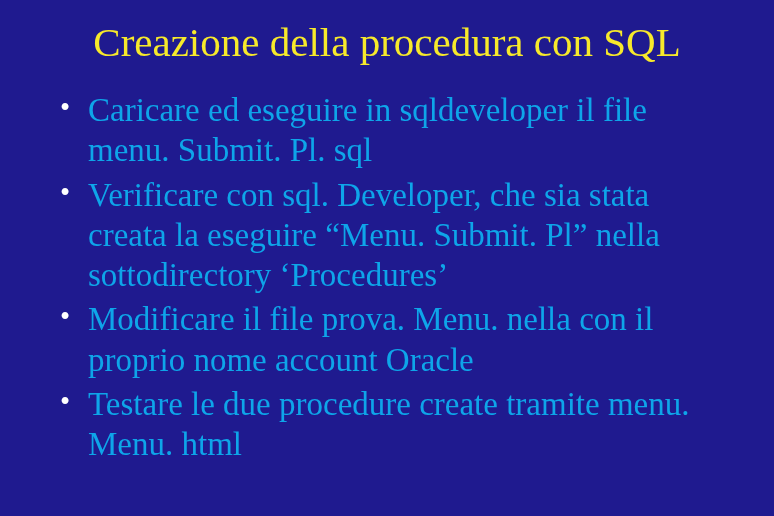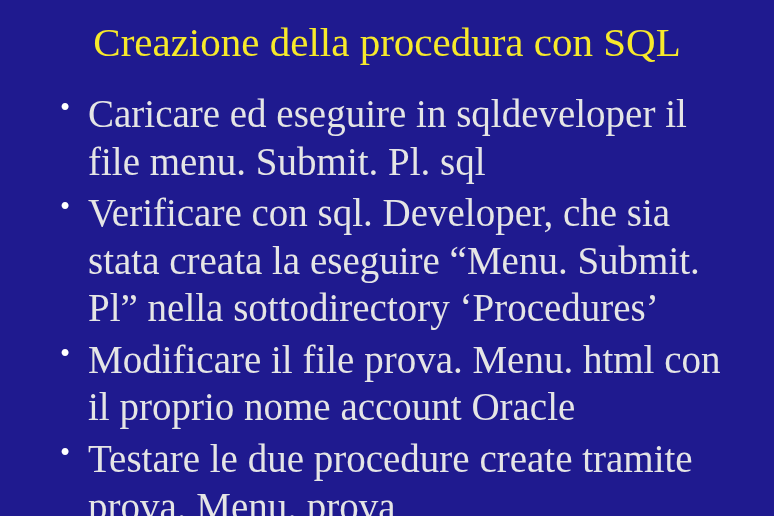--- a/index.html
+++ b/index.html
@@ -23,22 +23,22 @@
     text-align: center;
     margin: 0 0 24px 0;
     font-weight: normal;
   }
   ul.bullets {
     list-style: none;
     margin: 0;
     padding: 0 10px 0 20px;
   }
   ul.bullets > li {
-    color: #e5e5e5;
-    font-size: 39px;
+    color: #0ea5e9;
+    font-size: 33px;
     line-height: 1.22;
     position: relative;
     padding-left: 28px;
     margin-bottom: 4px;
   }
   ul.bullets > li::before {
     content: "•";
     position: absolute;
     left: 0;
     top: 0;
@@ -47,16 +47,16 @@
   }
 </style>
 </head>
 <body>
 
 <div class="slide">
   <h1 class="title">Creazione della procedura con SQL</h1>
   <ul class="bullets">
     <li>Caricare ed eseguire in sqldeveloper il file menu. Submit. Pl. sql</li>
     <li>Verificare con sql. Developer, che sia stata creata la eseguire “Menu. Submit. Pl” nella sottodirectory ‘Procedures’</li>
-    <li>Modificare il file prova. Menu. html con il proprio nome account Oracle</li>
-    <li>Testare le due procedure create tramite prova. Menu. prova</li>
+    <li>Modificare il file prova. Menu. nella con il proprio nome account Oracle</li>
+    <li>Testare le due procedure create tramite menu. Menu. html</li>
   </ul>
 </div>
 
 </body></html>

